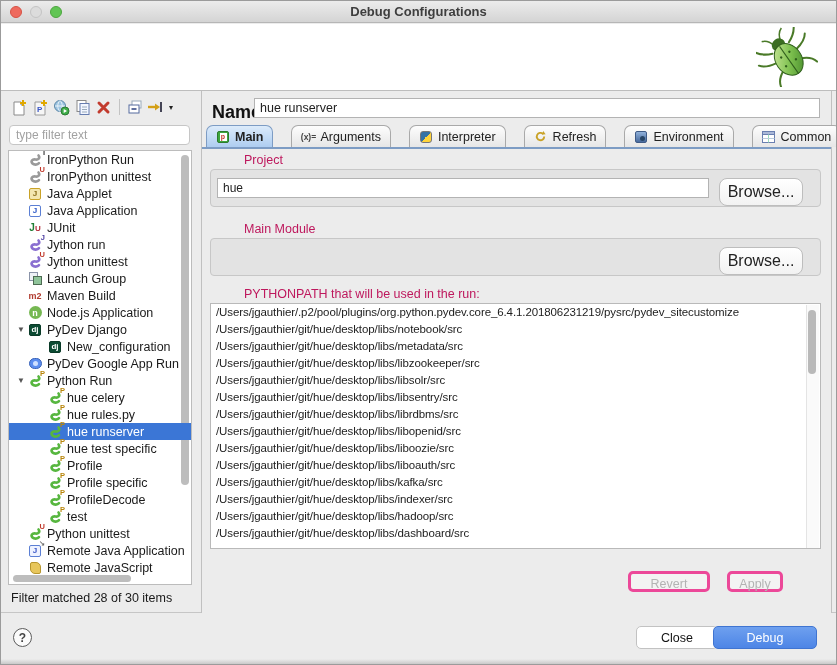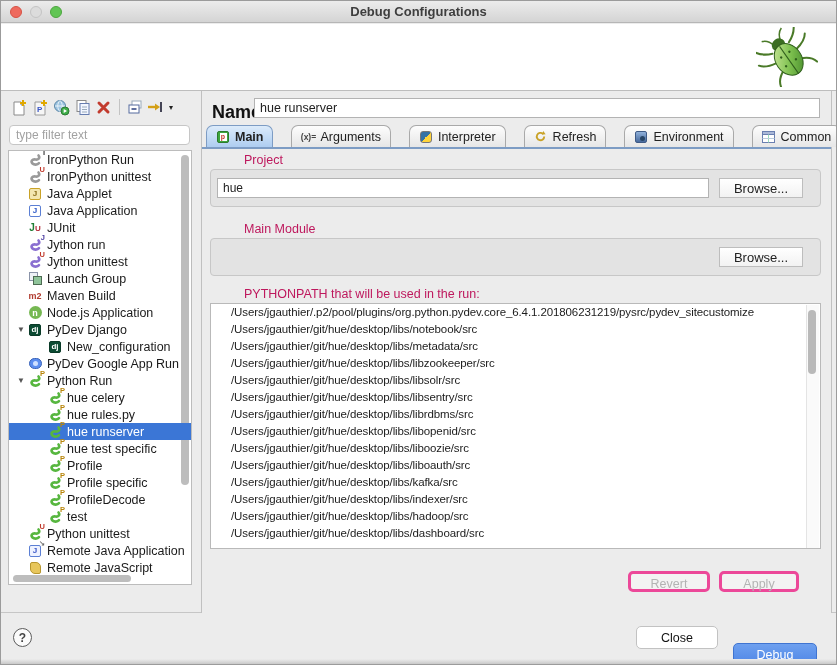--- a/index.html
+++ b/index.html
@@ -60,45 +60,45 @@
     background:linear-gradient(#fdfdfd,#e6e6e6);font-size:12.5px;color:#222;cursor:default;}
   .tab.sel{background:linear-gradient(#dcebfb,#aecdf0);border-color:#7d9cc4;font-weight:bold;}
   .tabline{position:absolute;left:0;top:56px;width:100%;height:2px;background:#7d9cc4;}
   .ticn{width:14px;height:13px;display:inline-flex;align-items:center;justify-content:center;
     margin-right:5px;position:relative;flex:none;}
   .sec-label{position:absolute;left:14px;font-size:12.5px;color:#be185d;margin-left:28px;}
   .group{position:absolute;left:8px;width:611px;height:38px;background:#e3e3e3;
     border:1px solid #c7c7c7;border-radius:4px;}
   .gfield{position:absolute;left:6px;top:8px;width:492px;height:20px;border:1px solid #b3b3b3;
     font-size:12px;padding:0 5px;background:#fff;color:#222;outline:none;}
-  .browse{position:absolute;left:508px;top:8px;width:84px;height:20px;border:1px solid #bdbdbd;
-    border-radius:0;background:linear-gradient(#ffffff,#f2f2f2);font-size:13px;color:#222;}
+  .browse{position:absolute;left:508px;top:8px;width:84px;height:28px;border:1px solid #bdbdbd;
+    border-radius:8px;background:linear-gradient(#ffffff,#f2f2f2);font-size:16px;color:#222;}
   .pylist{position:absolute;left:8px;top:212px;width:611px;height:246px;background:#fff;
     border:1px solid #b9b9b9;overflow:hidden;}
-  .pyrow{height:17px;line-height:17px;font-size:11.5px;color:#1c1c1c;padding-left:20px;
+  .pyrow{height:17px;line-height:17px;font-size:11.5px;color:#1c1c1c;padding-left:5px;
     white-space:nowrap;letter-spacing:-0.1px;}
   .pysb-track{position:absolute;right:1px;top:1px;width:13px;height:244px;background:#fafafa;
     border-left:1px solid #e4e4e4;}
   .pysb{position:absolute;right:3px;top:5px;width:8px;height:64px;background:#b9b9b9;
     border-radius:4px;}
   .btn{position:absolute;height:21px;border-radius:5px;font-size:12.5px;text-align:center;}
   .btn-disabled{top:480px;width:82px;border:3px solid #ec4899;background:#f3f3f3;color:#b3b3b3;
     line-height:19px;}
   .btn-revert{right:121px;}
-  .btn-apply{right:32px;width:80px;}
+  .btn-apply{right:48px;width:56px;}
   
   .footer{position:absolute;left:0;top:612px;width:100%;height:53px;background:#ececec;}
   .help{position:absolute;left:12px;top:15px;width:19px;height:19px;border:1.5px solid #5c5c5c;
     border-radius:50%;display:flex;align-items:center;justify-content:center;font-size:12px;
     font-weight:bold;color:#444;background:#fbfbfb;}
   .fbtn{position:absolute;top:13px;height:23px;border-radius:5px;font-size:12.5px;
     display:flex;align-items:center;justify-content:center;}
   .fbtn-close{right:118px;width:82px;background:#ffffff;border:1px solid #c2c2c2;color:#111;}
-  .fbtn-debug{right:19px;width:84px;background:linear-gradient(#6ea0ef,#4d85e6);
-    border:1px solid #3f74d1;color:#fff;margin-top:17px;}
+  .fbtn-debug{right:19px;width:104px;background:linear-gradient(#6ea0ef,#4d85e6);
+    border:1px solid #3f74d1;color:#fff;}
   .window-bottom{position:absolute;left:0;bottom:0;width:100%;height:5px;
     background:linear-gradient(#ececec,#c9c9c9);}
 </style>
 </head>
 <body>
 
 <div class="window">
 
   <div class="titlebar">
     <span class="tl red"></span>
@@ -435,20 +435,21 @@
       </div>
       <div class="trow">
         <span class="sp0"></span>
         <span class="exp"></span>
         <span class="ticon">
           <span style="width:11px;height:12px;background:#e7c65c;border:1px solid #b8962e;border-radius:2px 5px 2px 5px;display:inline-block"></span>
         </span>
         <span>Remote JavaScript</span>
       </div>
     </div>
+  <div class="filter-status">Filter matched 28 of 30 items</div>
   <div class="main-bottom-line"></div>
 
   <div class="right">
     <div class="name-label">Name:</div>
     <input class="name-input" type="text" value="hue runserver" style="">
     <div class="tabs" id="tabs">
         <div class="tab sel">
           <span class="ticn">
             <span style="width:12px;height:12px;background:#3da53d;border:1px solid #2c7a2c;border-radius:2px;display:inline-flex;align-items:center;justify-content:center">
               <span style="background:#fff;width:7px;height:8px;display:inline-flex;align-items:center;justify-content:center;font-size:7px;font-weight:bold;color:#c0392b">p</span>

